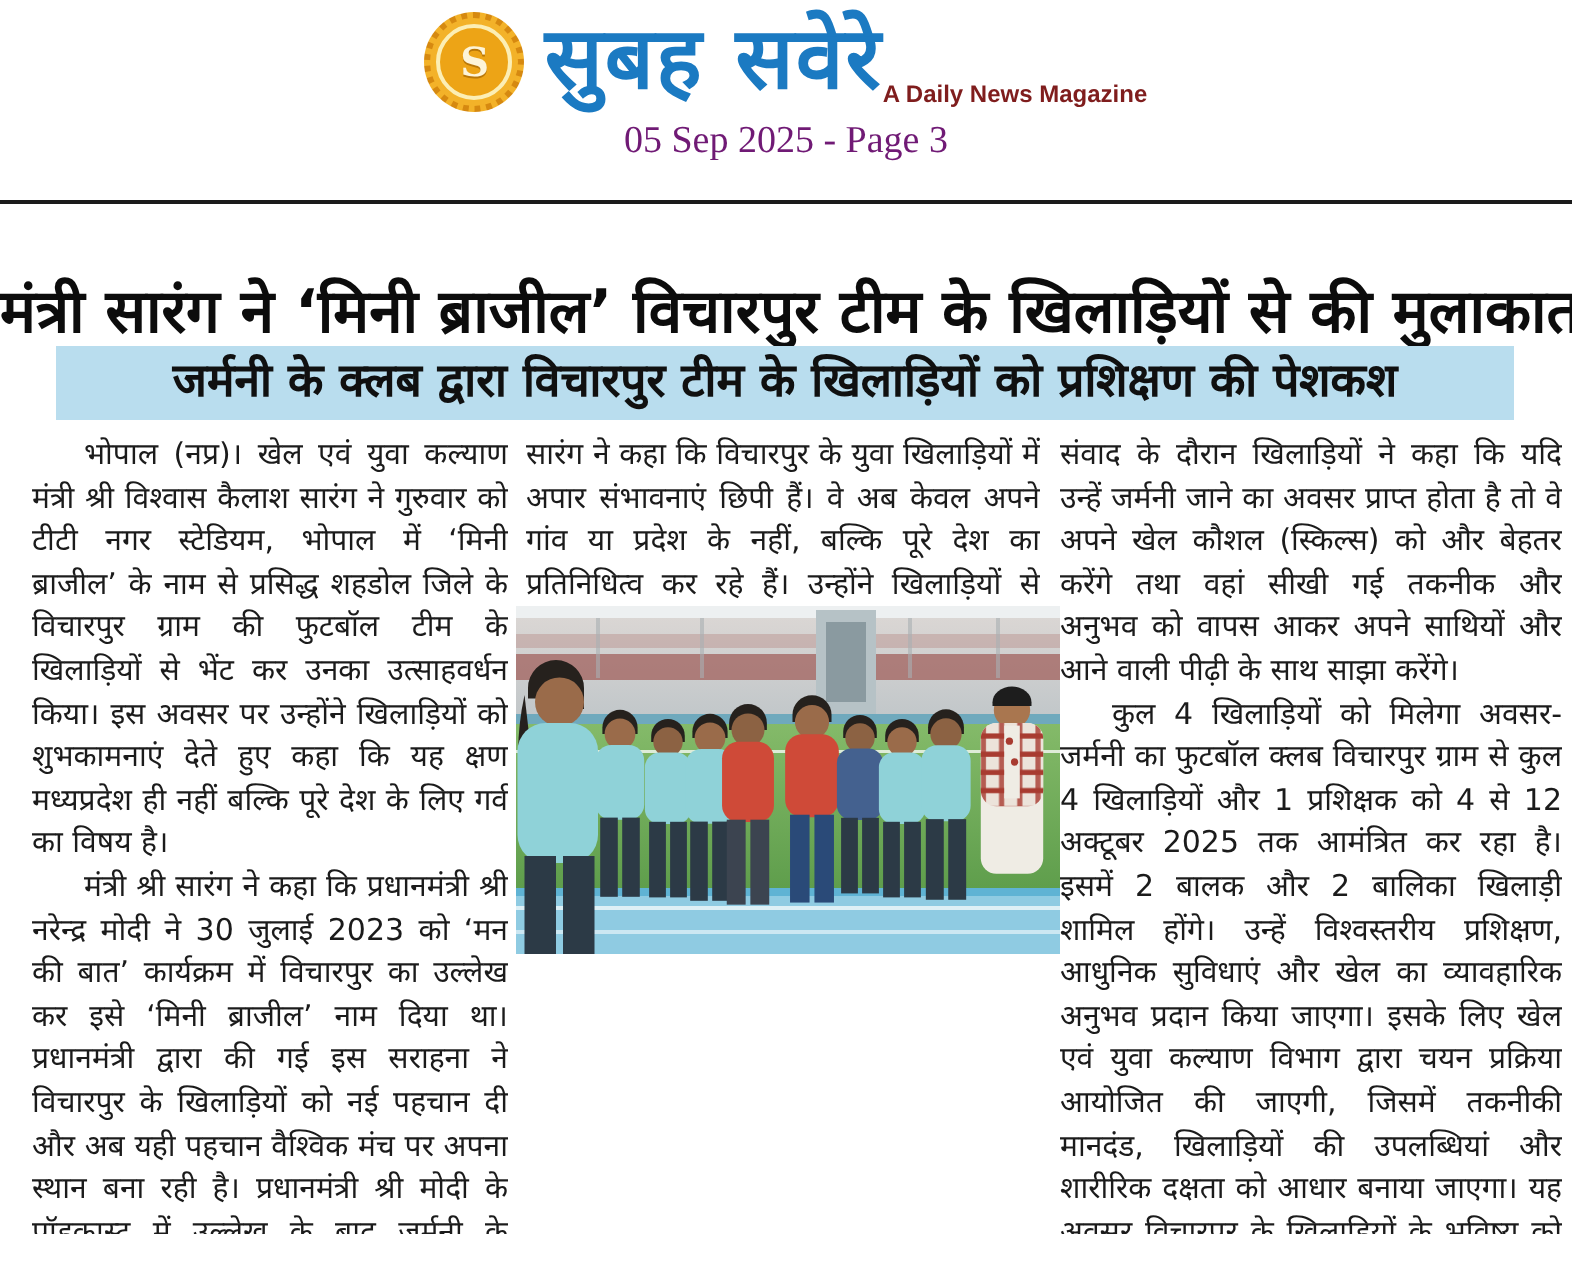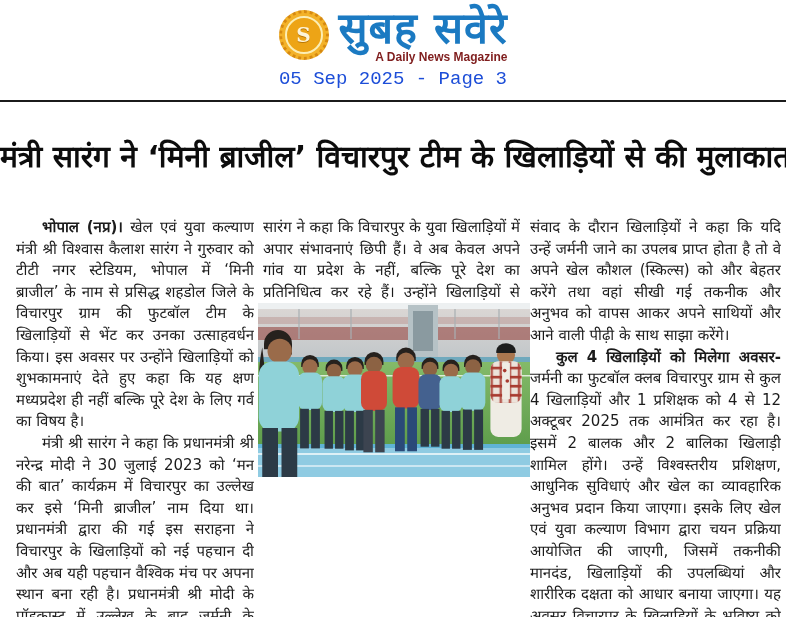--- a/index.html
+++ b/index.html
@@ -14,42 +14,42 @@
     width:50px;height:50px;border-radius:50%;
     background:#f3b229;border:3px dotted #d68910;box-sizing:border-box;
     display:flex;align-items:center;justify-content:center;
   }
   .coin-inner{
     width:34px;height:34px;border-radius:50%;background:#eda416;border:2px solid #fceeb4;
     display:flex;align-items:center;justify-content:center;
     color:#fdf4d8;font-weight:bold;font-size:20px;font-family:"DejaVu Serif",serif;
     text-shadow:0 1px 0 #b97708;
   }
-  .logo-stack{display:flex;flex-direction:column;}
+  .logo-stack{display:flex;flex-direction:row;}
   .logo-text{font-size:43px;line-height:1.05;font-weight:bold;color:#1b7ac2;letter-spacing:1px;}
   .tagline{align-self:flex-end;font-size:12px;font-weight:bold;color:#7f1d1d;margin-top:-1px;font-family:"Liberation Sans",sans-serif;}
-  .dateline{margin-top:4px;font-size:19px;color:#1d4ed8;font-family:Liberation Mono, monospace;}
+  .dateline{margin-top:4px;font-size:19px;color:#701a75;font-family:Liberation Serif, serif;}
   
   .rule{position:absolute;top:100px;left:0;width:786px;height:2px;background:#1b1b1b;}
   .headline{
     position:absolute;top:106px;left:0;width:632px;height:62px;line-height:62px;
     text-align:center;font-size:30px;font-weight:800;color:#0c0c0c;white-space:nowrap;
   }
   .subhead{
     position:absolute;top:173px;left:28px;width:729px;height:37px;line-height:37px;
     text-align:center;font-size:23px;font-weight:800;color:#101010;white-space:nowrap;
   }
   
   .col{
     position:absolute;font-size:15px;line-height:21.6px;text-align:justify;
     color:#1b1b1b;overflow:hidden;
   }
   .col p{margin:0;}
   .indent{text-indent:26px;}
-  .lead{font-weight:700;}
+  .lead{font-weight:400;}
   .col-1{left:16px;top:217px;width:238px;height:400px;}
   .col-2-top{left:263px;top:217px;width:257px;height:86px;}
   .col-2-bottom{left:263px;top:486px;width:257px;height:148px;}
   .col-3{left:530px;top:217px;width:251px;height:400px;}
   
   .photo{position:absolute;left:258px;top:303px;width:272px;height:174px;}
   .photo svg{display:block;width:272px;height:174px;}
 </style>
 </head>
 <body>
@@ -66,20 +66,21 @@
         <div class="tagline">A Daily News Magazine</div>
       </div>
     </div>
     <div class="dateline">05 Sep 2025 - Page 3</div>
   </header>
 
   <div class="rule"></div>
 
   <h1 class="headline">मंत्री सारंग ने ‘मिनी ब्राजील’ विचारपुर टीम के खिलाड़ियों से की मुलाकात</h1>
 
+  <div class="subhead" style="background: rgb(185, 221, 238);">जर्मनी के क्लब द्वारा विचारपुर टीम के खिलाड़ियों को प्रशिक्षण की पेशकश</div>
 
   <div class="col col-1">
     <p class="indent"><span class="lead">भोपाल (नप्र)।</span><span> खेल एवं युवा कल्याण मंत्री श्री विश्वास कैलाश सारंग ने गुरुवार को टीटी नगर स्टेडियम, भोपाल में ‘मिनी ब्राजील’ के नाम से प्रसिद्ध शहडोल जिले के विचारपुर ग्राम की फुटबॉल टीम के खिलाड़ियों से भेंट कर उनका उत्साहवर्धन किया। इस अवसर पर उन्होंने खिलाड़ियों को शुभकामनाएं देते हुए कहा कि यह क्षण मध्यप्रदेश ही नहीं बल्कि पूरे देश के लिए गर्व का विषय है।</span></p>
     <p class="indent">मंत्री श्री सारंग ने कहा कि प्रधानमंत्री श्री नरेन्द्र मोदी ने 30 जुलाई 2023 को ‘मन की बात’ कार्यक्रम में विचारपुर का उल्लेख कर इसे ‘मिनी ब्राजील’ नाम दिया था। प्रधानमंत्री द्वारा की गई इस सराहना ने विचारपुर के खिलाड़ियों को नई पहचान दी और अब यही पहचान वैश्विक मंच पर अपना स्थान बना रही है। प्रधानमंत्री श्री मोदी के पॉडकास्ट में उल्लेख के बाद जर्मनी के प्रतिष्ठित फुटबॉल क्लब एफ.सी. Ingolstadt 04 ने विचारपुर के खिलाड़ियों को विश्वस्तरीय प्रशिक्षण का अवसर देने की इच्छा जताई है।</p>
 
   </div>
 
   <div class="col col-2-top">
     <p>सारंग ने कहा कि विचारपुर के युवा खिलाड़ियों में अपार संभावनाएं छिपी हैं। वे अब केवल अपने गांव या प्रदेश के नहीं, बल्कि पूरे देश का प्रतिनिधित्व कर रहे हैं। उन्होंने खिलाड़ियों से आह्वान किया कि वे</p>
   </div>
@@ -201,17 +202,17 @@
           <rect x="2" y="44" width="9" height="30" fill="#2c3a46"></rect>
         </g>
       </g>
     </svg>
   </div>
 
   <div class="col col-2-bottom">
   </div>
 
   <div class="col col-3">
-    <p>संवाद के दौरान खिलाड़ियों ने कहा कि यदि उन्हें जर्मनी जाने का उपलब प्राप्त होता है तो वे अपने खेल कौशल (स्किल्स) को और बेहतर करेंगे तथा वहां सीखी गई तकनीक और अनुभव को वापस आकर अपने साथियों और आने वाली पीढ़ी के साथ साझा करेंगे।</p>
+    <p>संवाद के दौरान खिलाड़ियों ने कहा कि यदि उन्हें जर्मनी जाने का अवसर प्राप्त होता है तो वे अपने खेल कौशल (स्किल्स) को और बेहतर करेंगे तथा वहां सीखी गई तकनीक और अनुभव को वापस आकर अपने साथियों और आने वाली पीढ़ी के साथ साझा करेंगे।</p>
     <p class="indent"><span class="lead">कुल 4 खिलाड़ियों को मिलेगा अवसर-</span><span>जर्मनी का फुटबॉल क्लब विचारपुर ग्राम से कुल 4 खिलाड़ियों और 1 प्रशिक्षक को 4 से 12 अक्टूबर 2025 तक आमंत्रित कर रहा है। इसमें 2 बालक और 2 बालिका खिलाड़ी शामिल होंगे। उन्हें विश्वस्तरीय प्रशिक्षण, आधुनिक सुविधाएं और खेल का व्यावहारिक अनुभव प्रदान किया जाएगा। इसके लिए खेल एवं युवा कल्याण विभाग द्वारा चयन प्रक्रिया आयोजित की जाएगी, जिसमें तकनीकी मानदंड, खिलाड़ियों की उपलब्धियां और शारीरिक दक्षता को आधार बनाया जाएगा। यह अवसर विचारपुर के खिलाड़ियों के भविष्य को नई दिशा देगा और प्रदेश की खेल प्रतिभा को वैश्विक स्तर पर पहचान दिलाने में एक महत्वपूर्ण मील का पत्थर साबित होगा।</span></p>
   </div>
 
 </div>
 
 </body></html>

